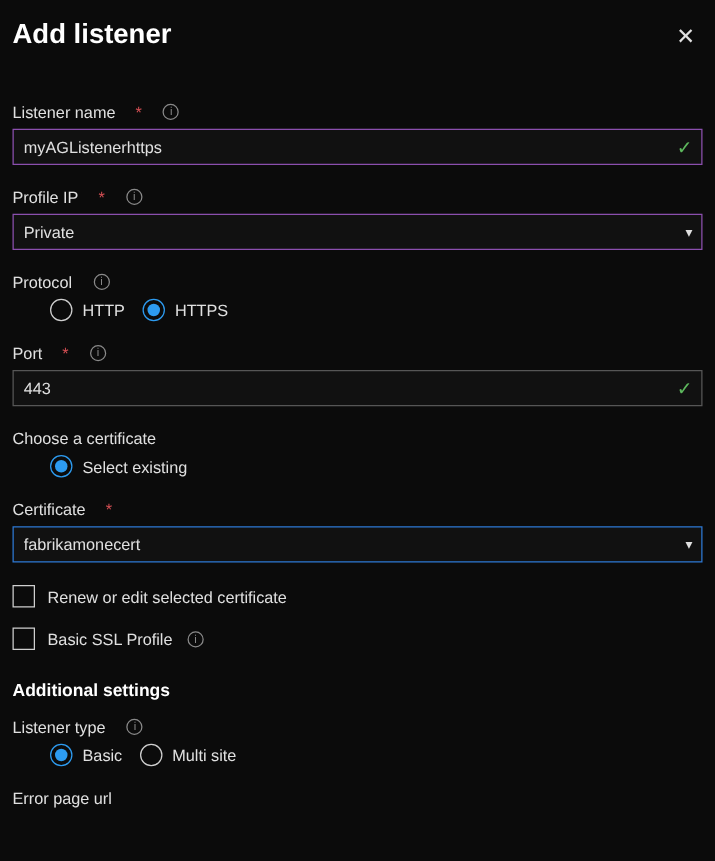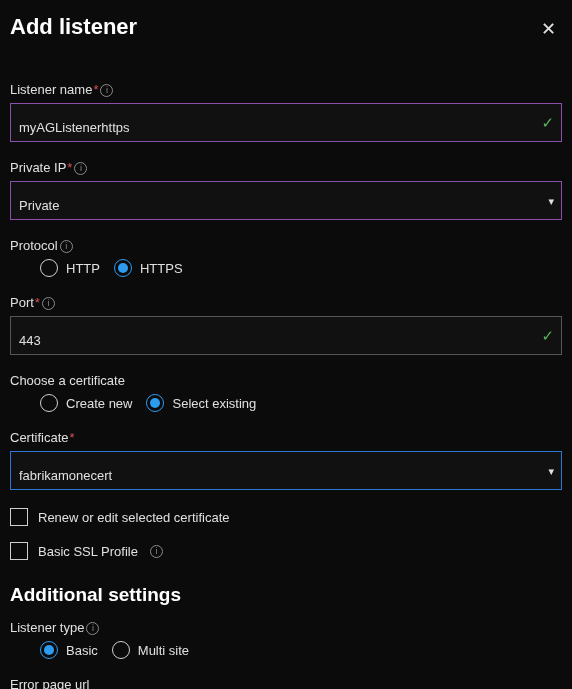--- a/index.html
+++ b/index.html
@@ -20,40 +20,40 @@
       margin-bottom: 38px;
     }
     .header-text { display: flex; flex-direction: column; }
     h1 { font-size: 22px; font-weight: 600; color: #fff; margin-bottom: 2px; }
     .subtitle { font-size: 12px; color: #8a8a8a; }
     .close-x {
       font-size: 18px; color: #e0e0e0; cursor: pointer; padding: 4px 6px;
     }
     .field-group { margin-bottom: 18px; }
     .field-label {
-      display: flex; align-items: flex-end; gap: 0;
+      display: flex; align-items: center; gap: 15px;
       font-size: 13px; color: #e0e0e0; margin-bottom: 6px;
     }
     .required { color: #d85055; margin-left: 1px; }
     .info-icon {
       display: inline-flex; align-items: center; justify-content: center;
       width: 13px; height: 13px;
       border: 1px solid #8a8a8a; border-radius: 50%;
       font-size: 9px; line-height: 1; color: #8a8a8a;
       margin-left: 2px;
       font-style: normal;
     }
     .input-wrap { position: relative; }
     .text-input, .select-input {
       width: 100%;
       background: #111111;
       border: 1px solid #8b4fae;
       color: #e0e0e0;
       font-size: 13px;
-      padding: 16px 30px 6px 8px;
+      padding: 6px 30px 6px 8px;
       outline: none;
     }
     .select-input { cursor: pointer; }
     .port-input { border-color: #565656; }
     .cert-input { border-color: #2d78d4; }
     .checkmark {
       position: absolute; right: 8px; top: 50%; transform: translateY(-50%);
       color: #5db85d; font-size: 15px; pointer-events: none;
     }
     .chevron {
@@ -72,21 +72,21 @@
       background: #2d9bf0; display: none;
     }
     .radio-outer.selected .radio-inner { display: block; }
     .radio-label { font-size: 13px; color: #e0e0e0; }
     .checkbox-row { display: flex; align-items: center; gap: 10px; margin-bottom: 16px; cursor: pointer; }
     .checkbox-box {
       width: 18px; height: 18px; border: 1.5px solid #cfcfcf; background: transparent;
     }
     .checkbox-label { font-size: 13px; color: #e0e0e0; }
     .section-title {
-      font-size: 19px; font-weight: 600; color: #fff; margin-top: 24px; margin-bottom: 14px;
+      font-size: 14px; font-weight: 600; color: #fff; margin-top: 24px; margin-bottom: 14px;
     }
   </style>
 </head>
 <body>
 
 <div class="header">
   <div class="header-text">
     <h1>Add listener</h1>
   </div>
   <span class="close-x">✕</span>
@@ -99,21 +99,21 @@
     <span class="info-icon">i</span>
   </div>
   <div class="input-wrap">
     <input class="text-input" value="myAGListenerhttps" style="">
     <span class="checkmark">✓</span>
   </div>
 </div>
 
 <div class="field-group">
   <div class="field-label">
-    <span>Private IP</span>
+    <span>Profile IP</span>
     <span class="required">*</span>
     <span class="info-icon">i</span>
   </div>
   <div class="input-wrap">
     <div class="select-input">Private</div>
     <span class="chevron">▾</span>
   </div>
 </div>
 
 <div class="field-group">
@@ -146,24 +146,20 @@
     <span class="checkmark">✓</span>
   </div>
 </div>
 
 <div class="field-group">
   <div class="field-label">
     <span>Choose a certificate</span>
   </div>
   <div class="radio-row">
     <div class="radio-item">
-      <span class="radio-outer"></span>
-      <span class="radio-label">Create new</span>
-    </div>
-    <div class="radio-item">
       <span class="radio-outer selected">
           <span class="radio-inner"></span>
         </span>
       <span class="radio-label">Select existing</span>
     </div>
   </div>
 </div>
 
 <div class="field-group">
   <div class="field-label">

